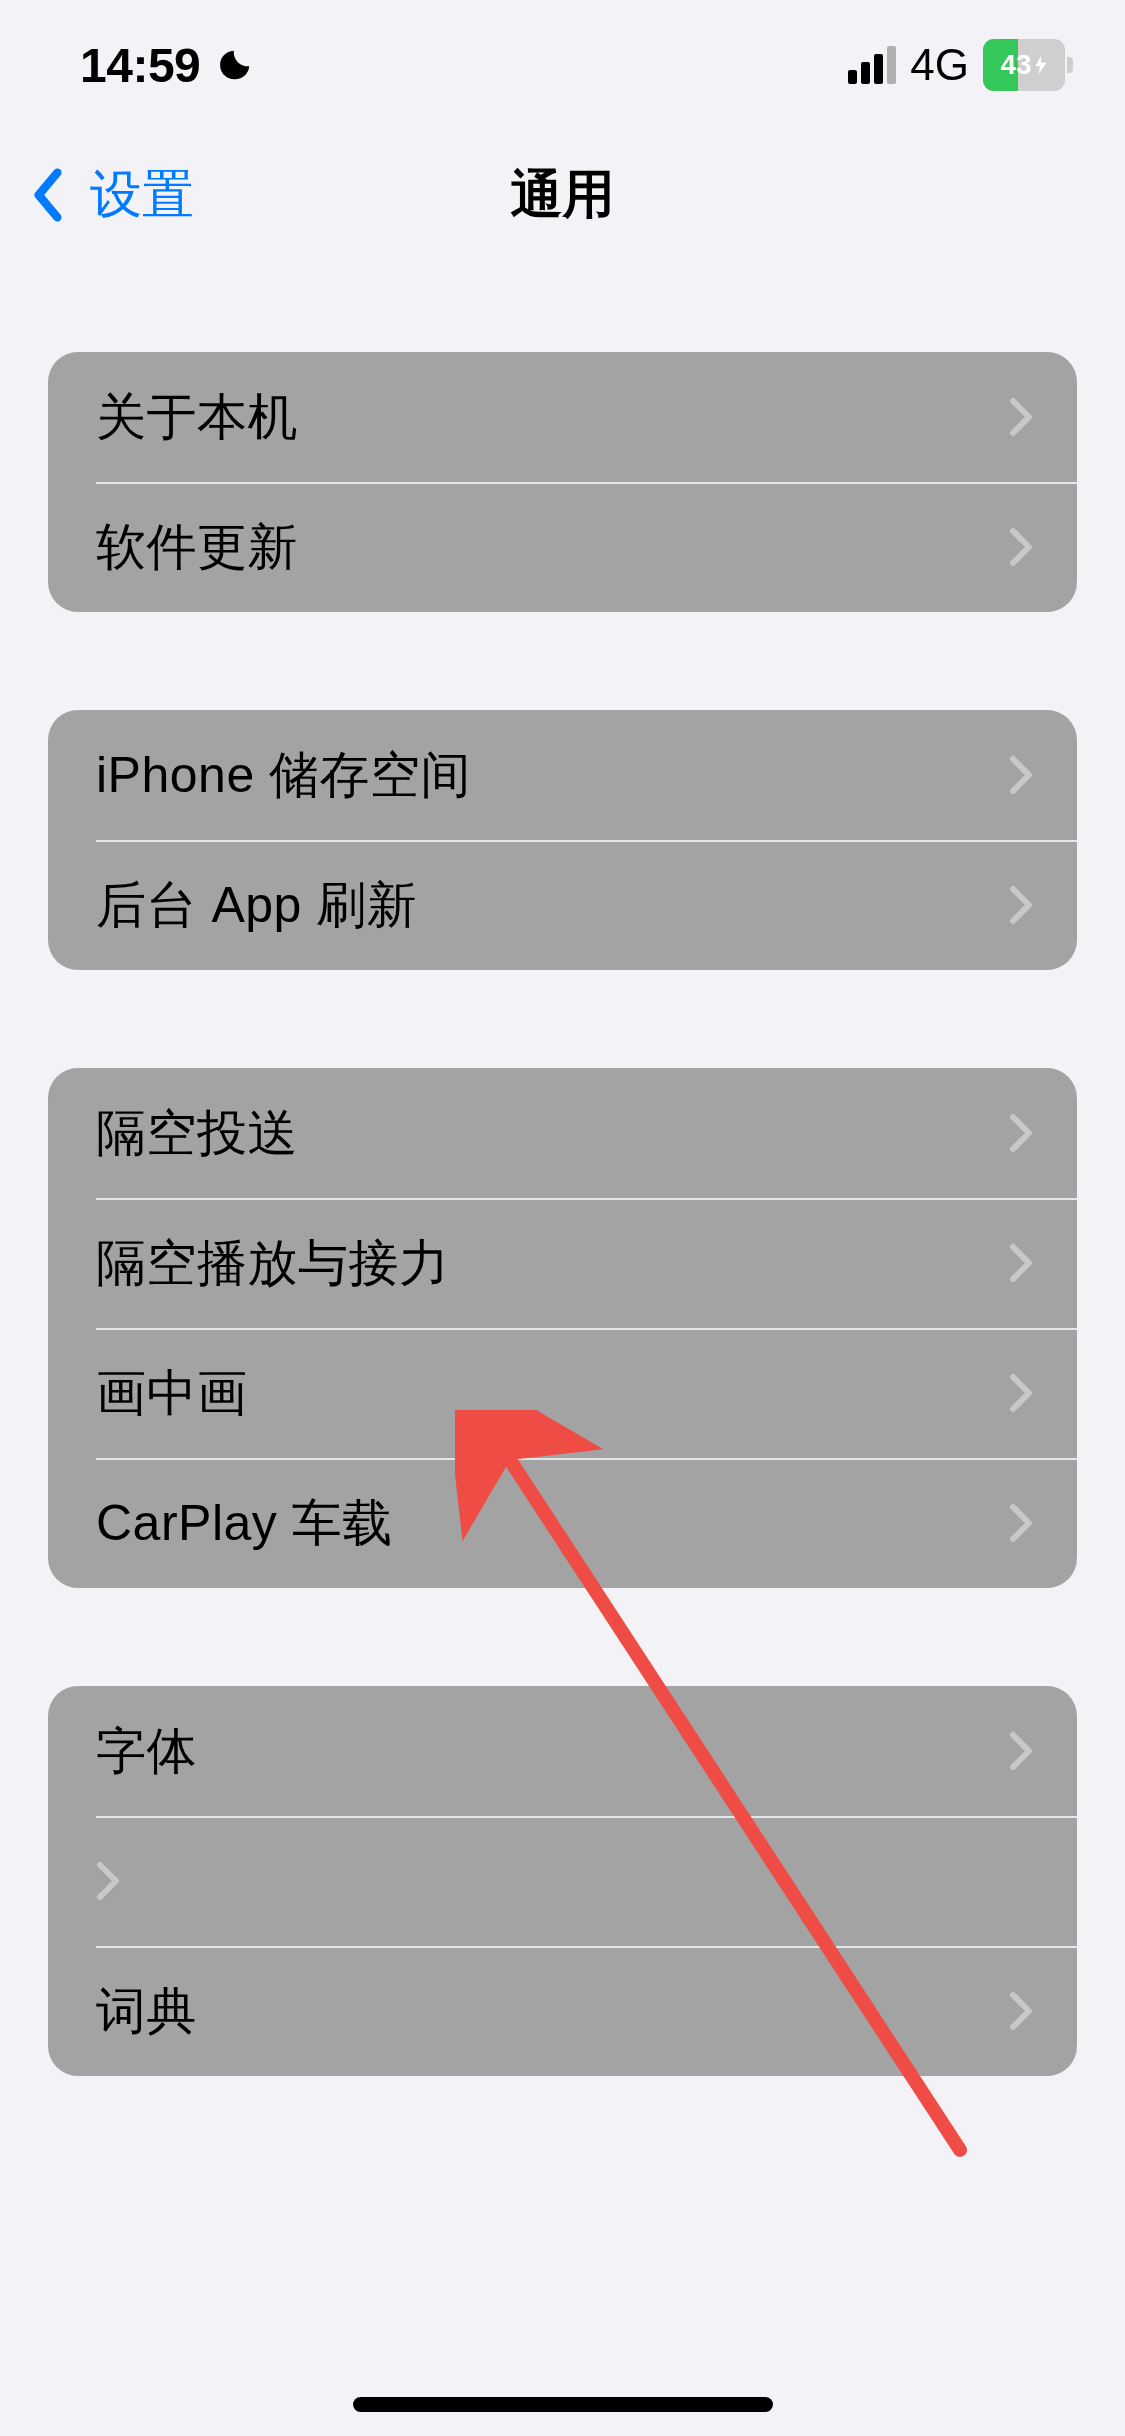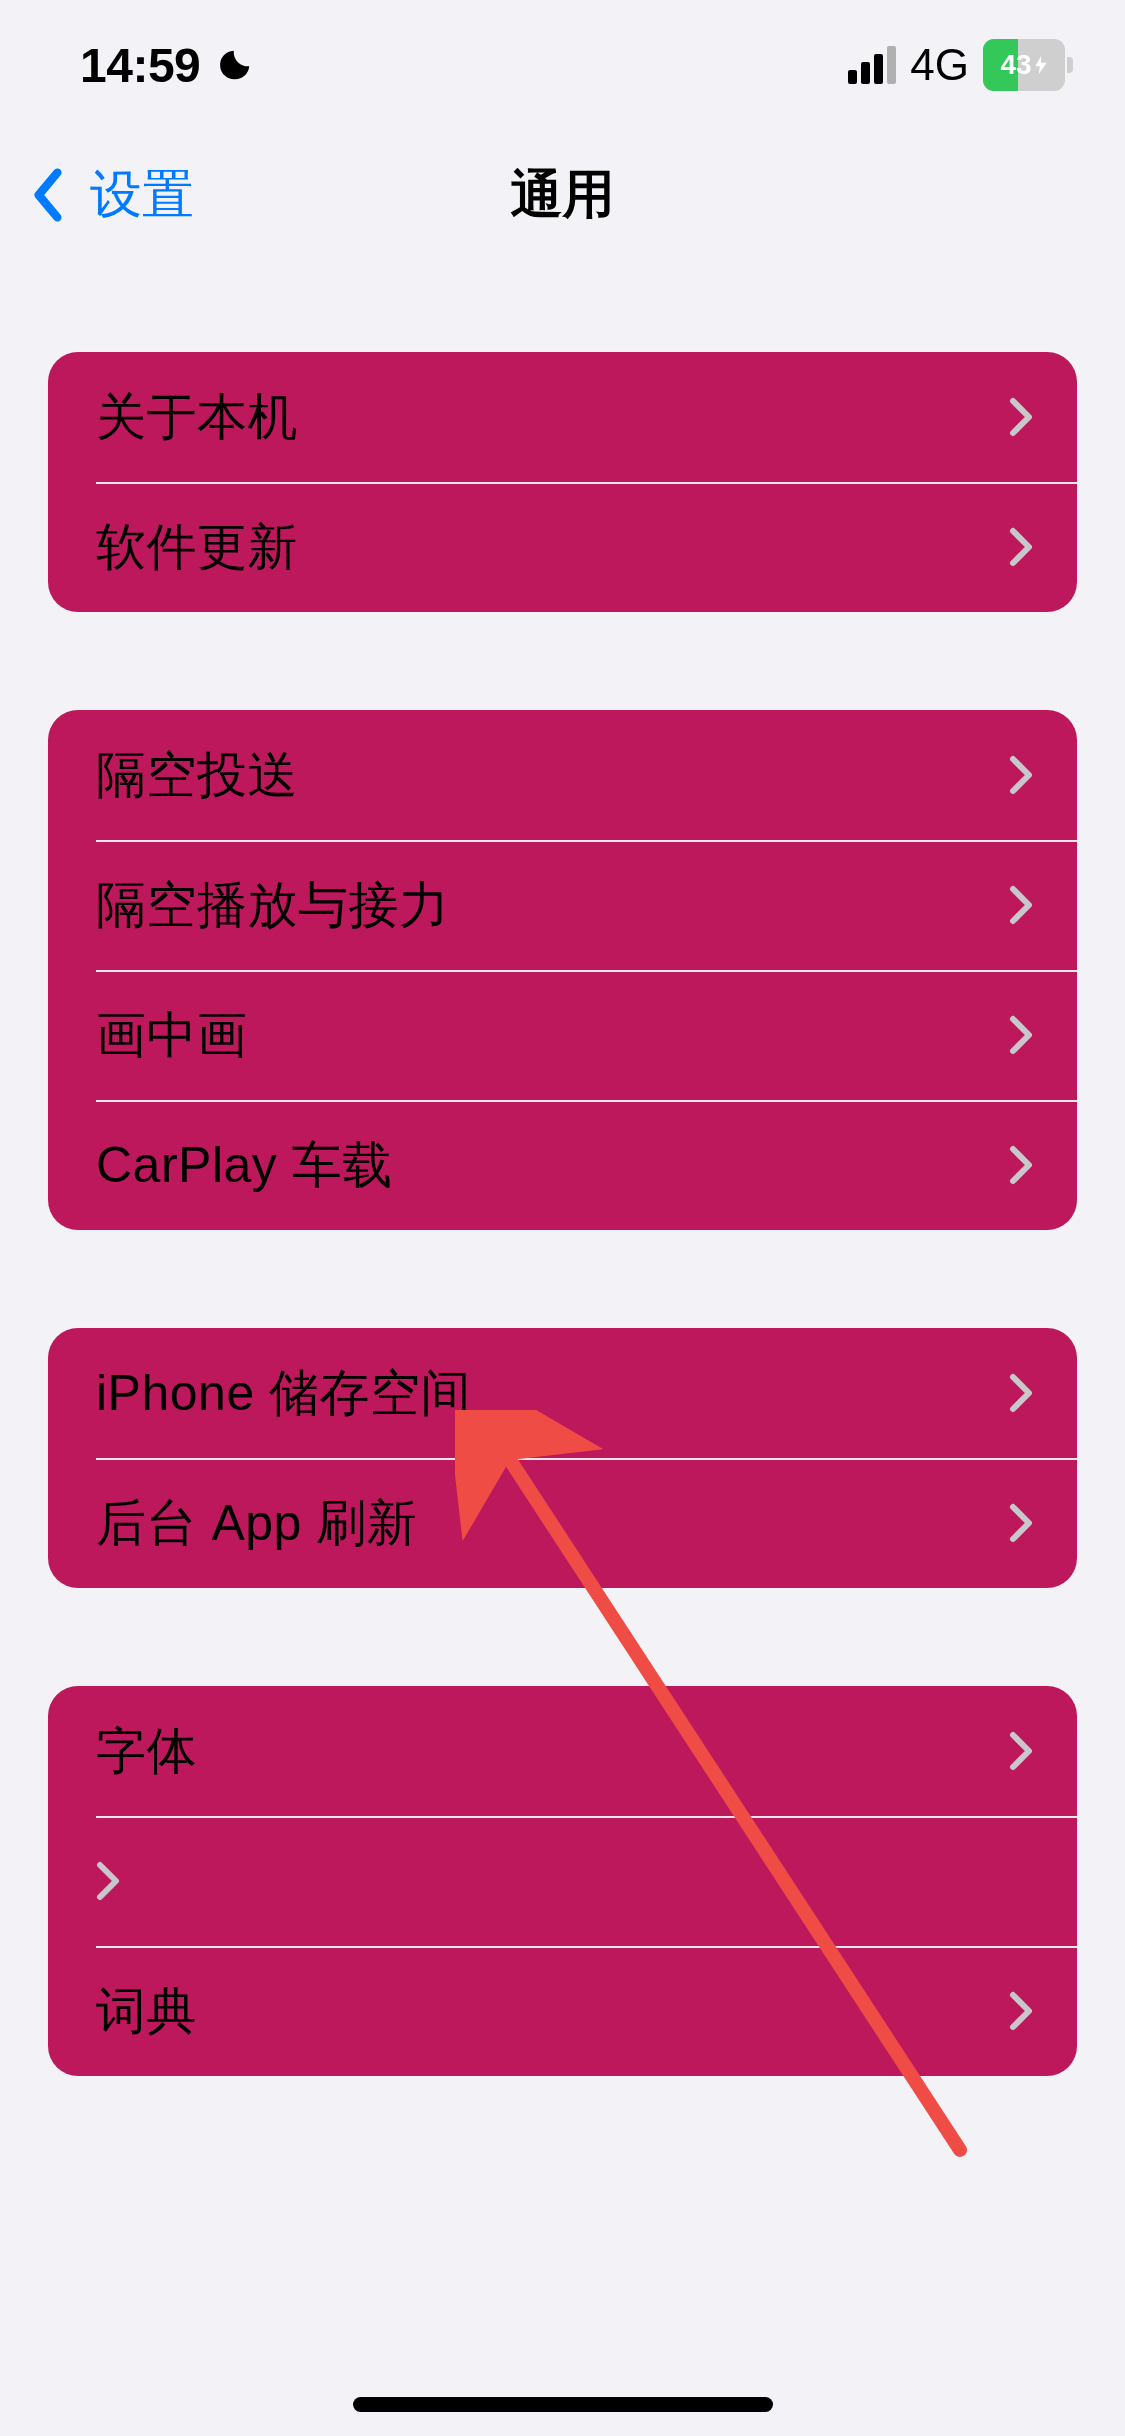--- a/index.html
+++ b/index.html
@@ -135,21 +135,21 @@
       left: 50%;
       transform: translateX(-50%);
       font-size: 52px;
       font-weight: 600;
       color: #000;
     }
     .content {
       padding: 0 48px;
     }
     .group {
-      background: #be185d;
+      background: #a3a3a3;
       border-radius: 30px;
       overflow: hidden;
       margin-top: 98px;
     }
     .group:first-child {
       margin-top: 92px;
     }
     .row {
       min-height: 130px;
       display: flex;
@@ -254,20 +254,39 @@
       <span class="chevron-right">
           <svg viewBox="0 0 12 20" fill="none" stroke="#c7c7cc" stroke-width="3" stroke-linecap="round" stroke-linejoin="round">
             <polyline points="2,2 10,10 2,18"></polyline>
           </svg>
         </span>
     </div>
   </div>
 
   <div class="group">
     <div class="row">
+      <span class="row-label">iPhone 储存空间</span>
+      <span class="chevron-right">
+          <svg viewBox="0 0 12 20" fill="none" stroke="#c7c7cc" stroke-width="3" stroke-linecap="round" stroke-linejoin="round">
+            <polyline points="2,2 10,10 2,18"></polyline>
+          </svg>
+        </span>
+    </div>
+    <div class="row">
+      <span class="row-label">后台 App 刷新</span>
+      <span class="chevron-right">
+          <svg viewBox="0 0 12 20" fill="none" stroke="#c7c7cc" stroke-width="3" stroke-linecap="round" stroke-linejoin="round">
+            <polyline points="2,2 10,10 2,18"></polyline>
+          </svg>
+        </span>
+    </div>
+  </div>
+
+  <div class="group">
+    <div class="row">
       <span class="row-label">隔空投送</span>
       <span class="chevron-right">
           <svg viewBox="0 0 12 20" fill="none" stroke="#c7c7cc" stroke-width="3" stroke-linecap="round" stroke-linejoin="round">
             <polyline points="2,2 10,10 2,18"></polyline>
           </svg>
         </span>
     </div>
     <div class="row">
       <span class="row-label">隔空播放与接力</span>
       <span class="chevron-right">
@@ -279,39 +298,20 @@
     <div class="row">
       <span class="row-label">画中画</span>
       <span class="chevron-right">
           <svg viewBox="0 0 12 20" fill="none" stroke="#c7c7cc" stroke-width="3" stroke-linecap="round" stroke-linejoin="round">
             <polyline points="2,2 10,10 2,18"></polyline>
           </svg>
         </span>
     </div>
     <div class="row">
       <span class="row-label">CarPlay 车载</span>
-      <span class="chevron-right">
-          <svg viewBox="0 0 12 20" fill="none" stroke="#c7c7cc" stroke-width="3" stroke-linecap="round" stroke-linejoin="round">
-            <polyline points="2,2 10,10 2,18"></polyline>
-          </svg>
-        </span>
-    </div>
-  </div>
-
-  <div class="group">
-    <div class="row">
-      <span class="row-label">iPhone 储存空间</span>
-      <span class="chevron-right">
-          <svg viewBox="0 0 12 20" fill="none" stroke="#c7c7cc" stroke-width="3" stroke-linecap="round" stroke-linejoin="round">
-            <polyline points="2,2 10,10 2,18"></polyline>
-          </svg>
-        </span>
-    </div>
-    <div class="row">
-      <span class="row-label">后台 App 刷新</span>
       <span class="chevron-right">
           <svg viewBox="0 0 12 20" fill="none" stroke="#c7c7cc" stroke-width="3" stroke-linecap="round" stroke-linejoin="round">
             <polyline points="2,2 10,10 2,18"></polyline>
           </svg>
         </span>
     </div>
   </div>
 
   <div class="group">
     <div class="row">

